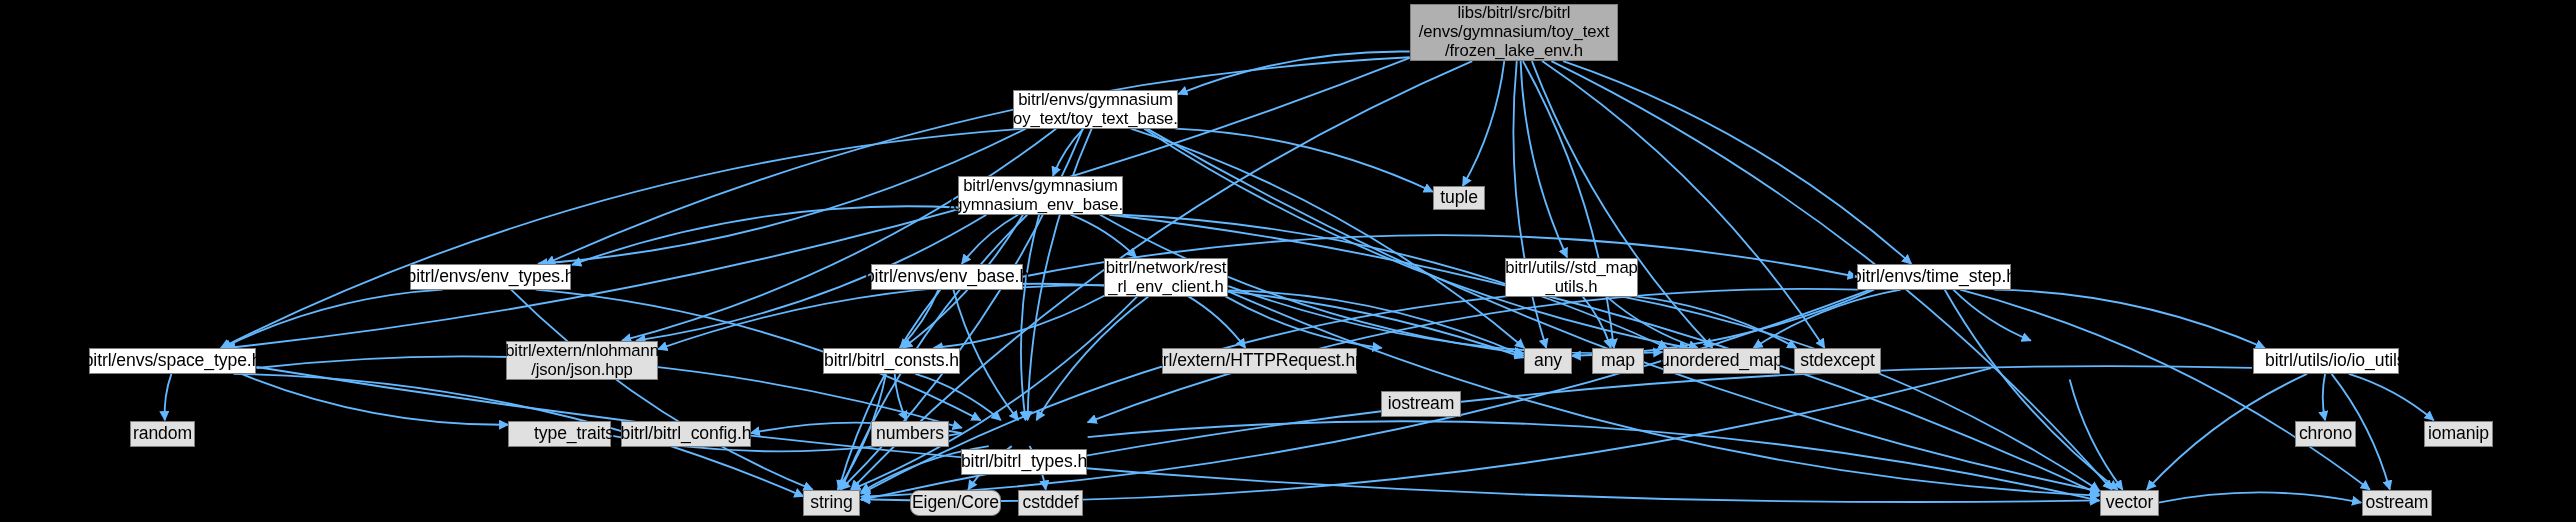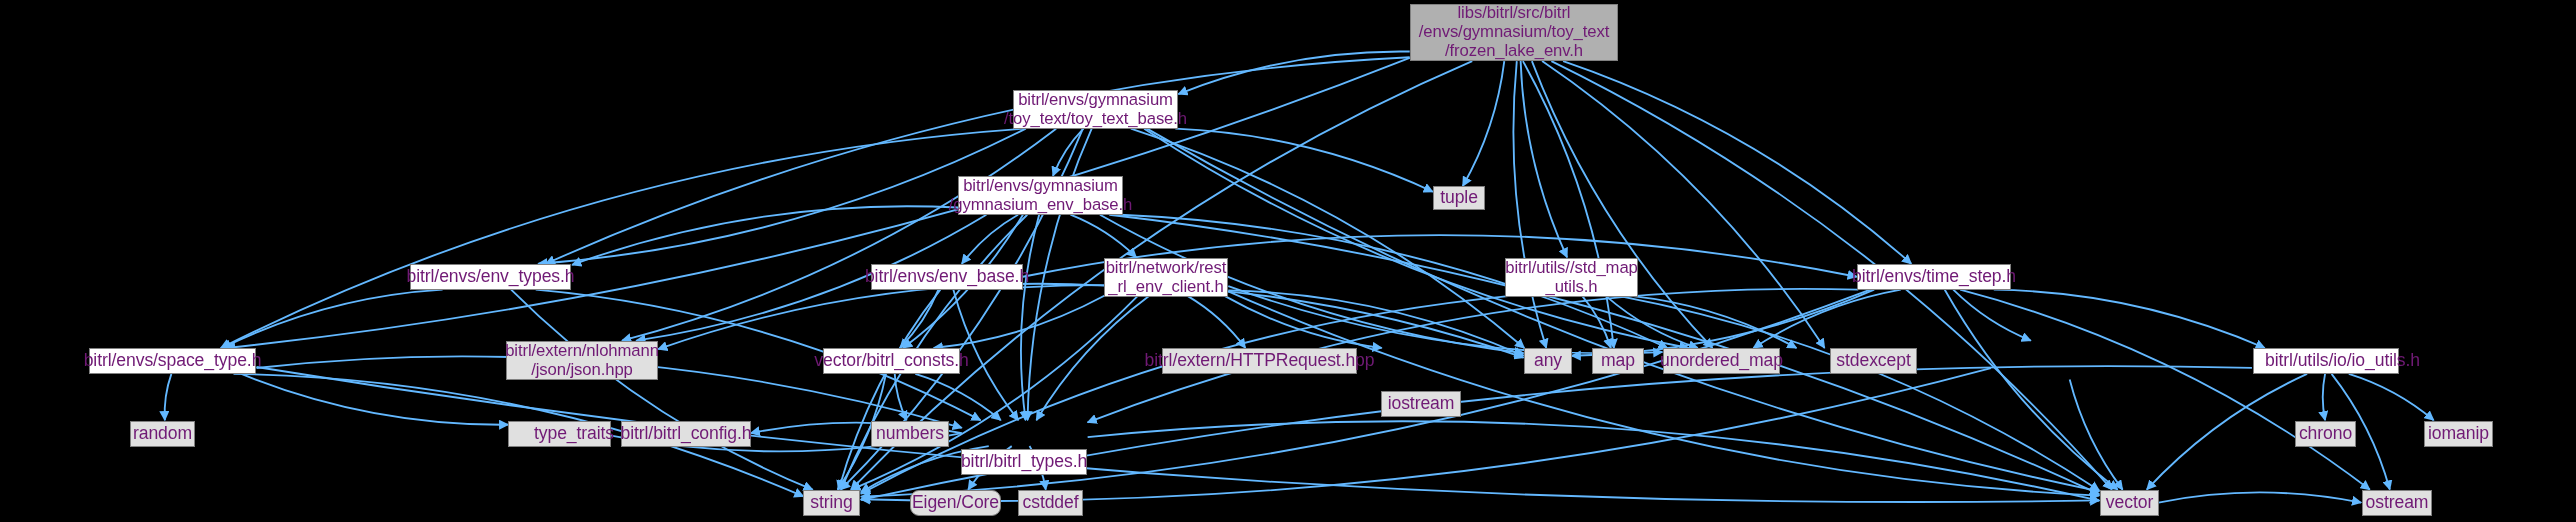--- a/index.html
+++ b/index.html
@@ -13,21 +13,21 @@
   }
   #edges{position:absolute;left:0;top:0;width:2576px;height:522px;}
   .node{
     position:absolute;
     box-sizing:border-box;
     display:flex;
     align-items:center;
     justify-content:center;
     text-align:center;
     border:0.9px solid #808080;
-    color:#701a75;
+    color:#000000;
     font-size:17.6px;
     line-height:1.12;
     white-space:pre-line;
     letter-spacing:-0.1px;
     z-index:5;
   }
   .node.fill-white{background:#ffffff;}
   .node.fill-gray{background:#e0e0e0;}
   .node.fill-root{background:#b0b0b0;}
 </style>
@@ -137,27 +137,27 @@
     <div class="node fill-white" style="left: 410px; top: 264px; width: 161px; height: 26px;">bitrl/envs/env_types.h</div>
     <div class="node fill-white" style="left: 871px; top: 264px; width: 152px; height: 26px;">bitrl/envs/env_base.h</div>
     <div class="node fill-white" style="left: 1104px; top: 258px; width: 124px; height: 39px; font-size: 16.7px;">bitrl/network/rest
 _rl_env_client.h</div>
     <div class="node fill-white" style="left: 1505px; top: 258px; width: 133px; height: 39px; font-size: 16.7px;">bitrl/utils//std_map
 _utils.h</div>
     <div class="node fill-white" style="left: 1857px; top: 264px; width: 154px; height: 26px;">bitrl/envs/time_step.h</div>
     <div class="node fill-white" style="left: 89px; top: 348px; width: 167px; height: 26px;">bitrl/envs/space_type.h</div>
     <div class="node fill-gray" style="left: 506px; top: 341px; width: 152px; height: 39px; font-size: 16.7px;">bitrl/extern/nlohmann
 /json/json.hpp</div>
-    <div class="node fill-white" style="left: 823px; top: 348px; width: 137px; height: 26px;">vector/bitrl_consts.h</div>
+    <div class="node fill-white" style="left: 823px; top: 348px; width: 137px; height: 26px;">bitrl/bitrl_consts.h</div>
     <div class="node fill-gray" style="left: 1162px; top: 348px; width: 195px; height: 26px;">bitrl/extern/HTTPRequest.hpp</div>
     <div class="node fill-gray" style="left: 1381px; top: 348px; width: 80px; height: 26px; margin-top: 43px;">iostream</div>
     <div class="node fill-gray" style="left: 1524px; top: 348px; width: 48px; height: 26px;">any</div>
     <div class="node fill-gray" style="left: 1592px; top: 348px; width: 52px; height: 26px;">map</div>
     <div class="node fill-gray" style="left: 1663px; top: 348px; width: 117px; height: 26px;">unordered_map</div>
-    <div class="node fill-gray" style="left: 1794px; top: 348px; width: 87px; height: 26px; margin-left: 36px;">stdexcept</div>
+    <div class="node fill-gray" style="left: 1794px; top: 348px; width: 87px; height: 26px;">stdexcept</div>
     <div class="node fill-white" style="left: 2253px; top: 348px; width: 146px; height: 26px; padding-left: 33px;">bitrl/utils/io/io_utils.h</div>
     <div class="node fill-gray" style="left: 130px; top: 421px; width: 65px; height: 26px;">random</div>
     <div class="node fill-gray" style="left: 508px; top: 421px; width: 103px; height: 26px; padding-left: 29px;">type_traits</div>
     <div class="node fill-gray" style="left: 621px; top: 421px; width: 130px; height: 26px;">bitrl/bitrl_config.h</div>
     <div class="node fill-gray" style="left: 871px; top: 421px; width: 78px; height: 26px;">numbers</div>
     <div class="node fill-white" style="left: 961px; top: 421px; width: 126px; height: 26px; margin-top: 28px;">bitrl/bitrl_types.h</div>
     <div class="node fill-gray" style="left: 2295px; top: 421px; width: 61px; height: 26px;">chrono</div>
     <div class="node fill-gray" style="left: 2424px; top: 421px; width: 69px; height: 26px;">iomanip</div>
     <div class="node fill-gray" style="left: 803px; top: 490px; width: 57px; height: 26px;">string</div>
     <div class="node fill-gray" style="left: 910px; top: 490px; width: 91px; height: 26px; border-radius: 9px;">Eigen/Core</div>

